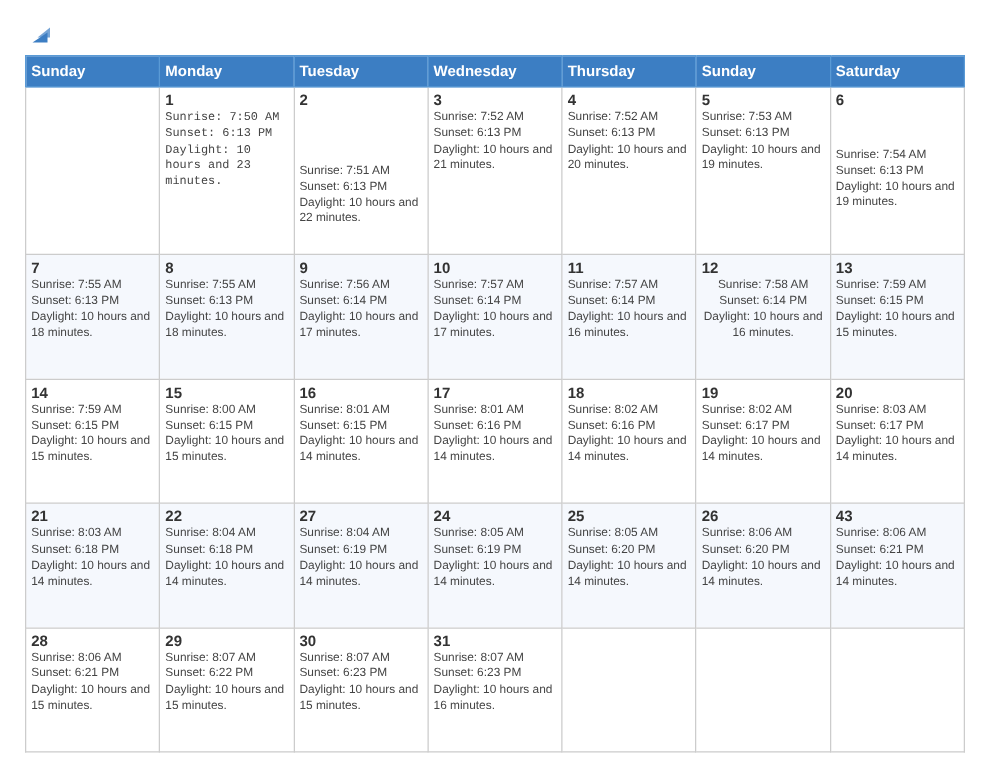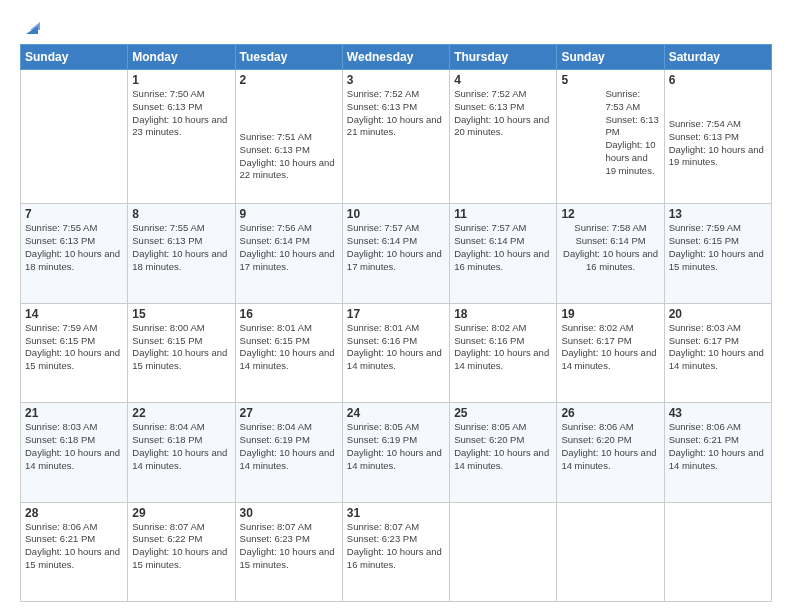--- a/index.html
+++ b/index.html
@@ -115,21 +115,21 @@
           <th>Thursday</th>
           <th>Sunday</th>
           <th>Saturday</th>
         </tr>
     </thead>
     <tbody id="calendar-body">
     <tr>
           <td class="empty-cell"></td>
           <td>
             <div class="day-number">1</div>
-            <div class="day-info" style="white-space: pre-line;">Sunrise: 7:50 AM
+            <div class="day-info" style="white-space: pre-line; font-family: Liberation Mono, monospace;">Sunrise: 7:50 AM
 Sunset: 6:13 PM
 Daylight: 10 hours and 23 minutes.</div>
           </td>
           <td>
             <div class="day-number">2</div>
             <div class="day-info" style="white-space: pre-line; margin-top: 44px;">Sunrise: 7:51 AM
 Sunset: 6:13 PM
 Daylight: 10 hours and 22 minutes.</div>
           </td>
           <td>
@@ -139,21 +139,21 @@
 Daylight: 10 hours and 21 minutes.</div>
           </td>
           <td>
             <div class="day-number">4</div>
             <div class="day-info" style="white-space: pre-line;">Sunrise: 7:52 AM
 Sunset: 6:13 PM
 Daylight: 10 hours and 20 minutes.</div>
           </td>
           <td>
             <div class="day-number">5</div>
-            <div class="day-info" style="white-space: pre-line; margin-left: 44px;">Sunrise: 7:53 AM
+            <div class="day-info" style="white-space: pre-line;">Sunrise: 7:53 AM
 Sunset: 6:13 PM
 Daylight: 10 hours and 19 minutes.</div>
           </td>
           <td>
             <div class="day-number">6</div>
             <div class="day-info" style="white-space: pre-line; margin-top: 31px;">Sunrise: 7:54 AM
 Sunset: 6:13 PM
 Daylight: 10 hours and 19 minutes.</div>
           </td>
         </tr>

